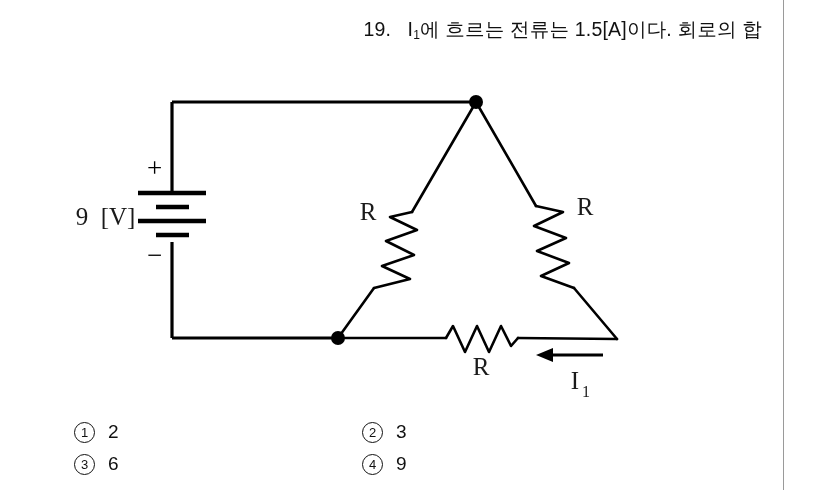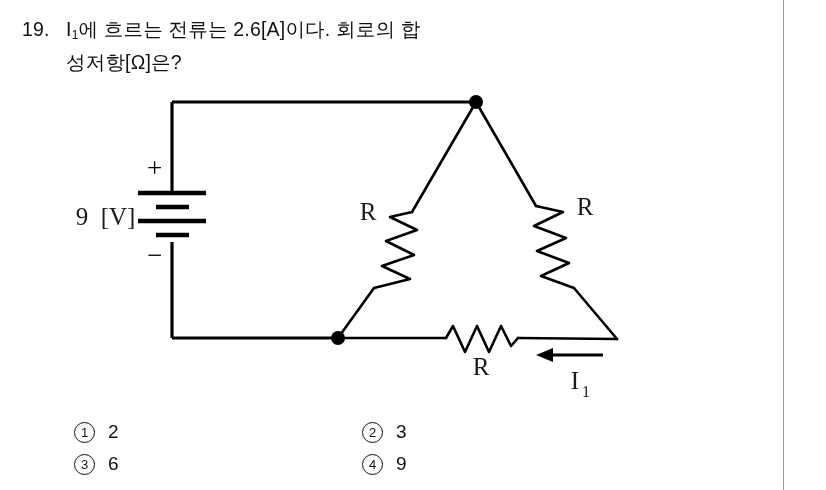--- a/index.html
+++ b/index.html
@@ -37,20 +37,21 @@
     top: 14px;
     width: 740px;
   }
   .stem-row {
     display: flex;
     align-items: baseline;
     font-size: 19.5px;
     line-height: 30px;
     letter-spacing: 0.2px;
     white-space: nowrap;
+    justify-content: flex-end;
   }
   .q-num {
     width: 44px;
     flex: 0 0 44px;
     font-size: 19.5px;
   }
   .stem-line2 {
     padding-left: 44px;
   }
   .sub {
@@ -106,24 +107,21 @@
 
 <div id="page">
 
   <div class="page-rule"></div>
 
   <div class="stem">
     <div class="stem-row">
       <span class="q-num">19.</span>
         <span>I</span>
         <span class="sub">1</span>
-        <span>에  흐르는  전류는  2.6[A]이다.  회로의  합</span>
-    </div>
-    <div class="stem-row stem-line2">
-      <span>성저항[Ω]은?</span>
+        <span>에  흐르는  전류는  1.5[A]이다.  회로의  합</span>
     </div>
   </div>
 
   <div class="figure">
     <svg width="700" height="320" viewBox="0 0 700 320" xmlns="http://www.w3.org/2000/svg">
       <g stroke="#000000" fill="none" stroke-width="3.2" stroke-linecap="butt" stroke-linejoin="miter">
 
         <path d="M 172 24 L 476 24"></path>
 
         <path d="M 172 24 L 172 114"></path>

